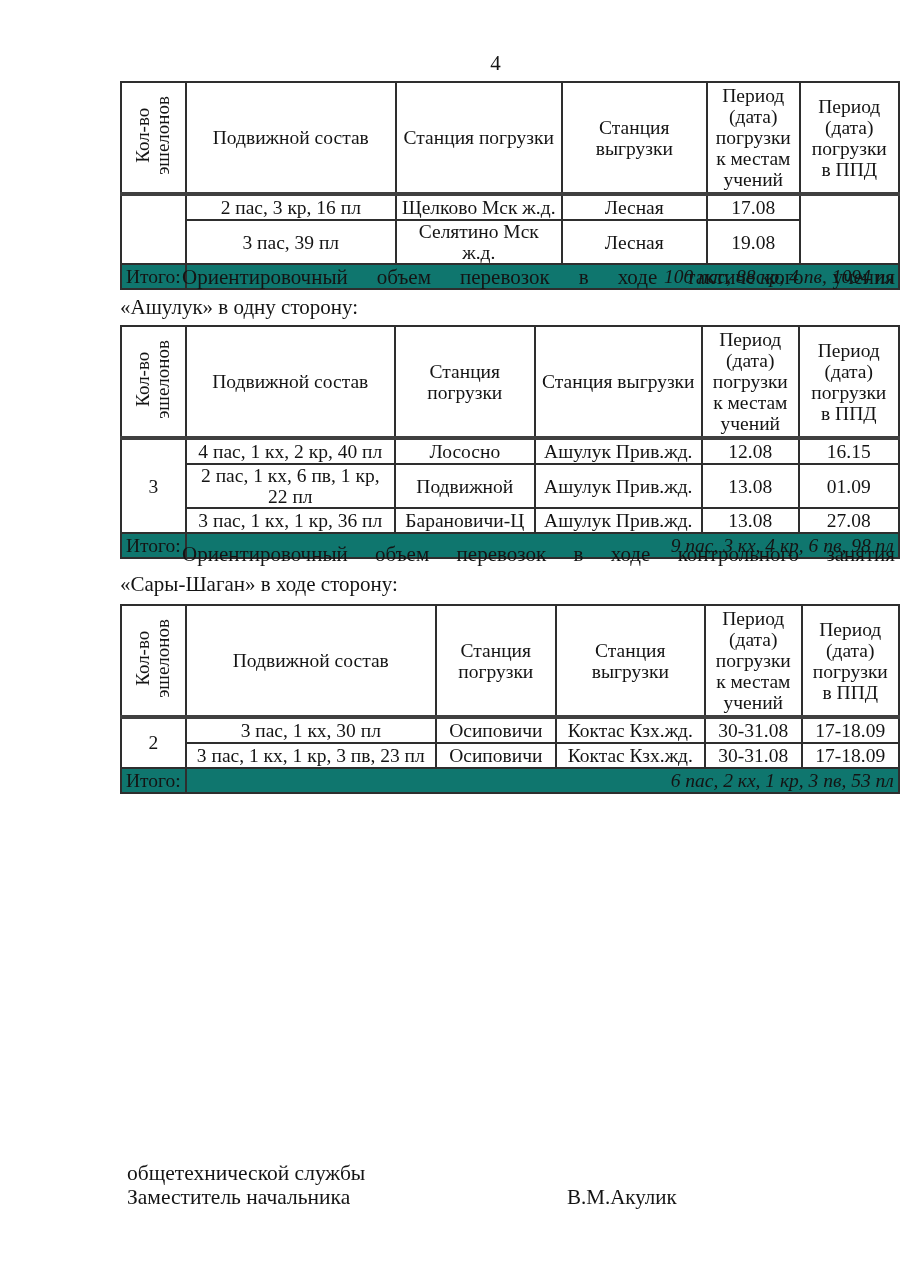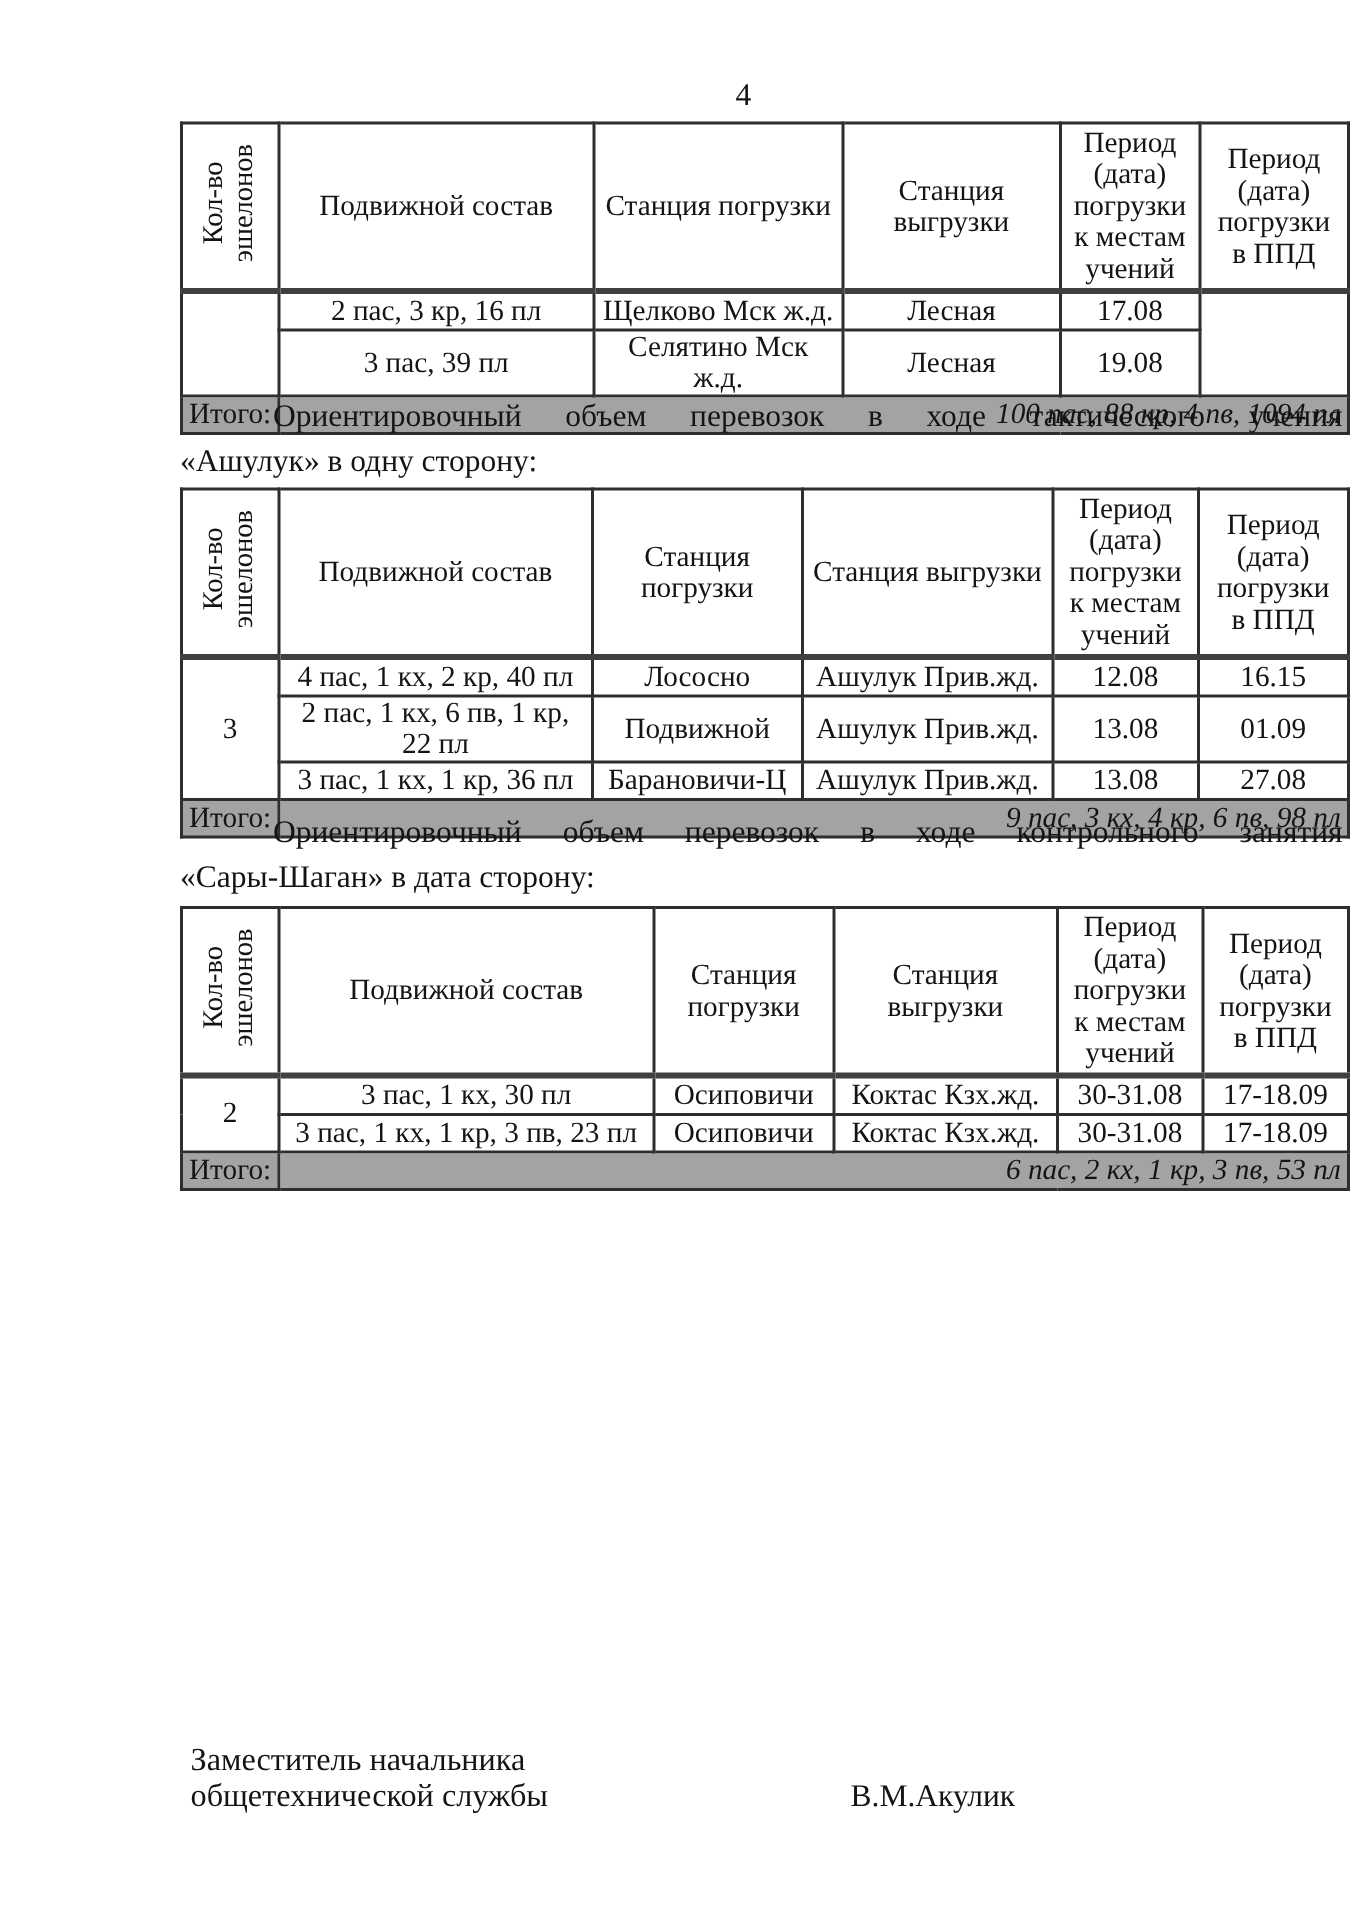--- a/index.html
+++ b/index.html
@@ -57,21 +57,21 @@
     height: 23px;
   }
   .rot {
     display: inline-block;
     writing-mode: vertical-rl;
     transform: rotate(180deg);
     line-height: 20px;
     font-size: 19px;
   }
   .total-row td {
-    background: #a3a3a3;
+    background: #0f766e;
     height: 20px;
   }
   .total-row .total-value {
     text-align: right;
     padding-left: 9px;
     font-style: italic;
   }
   .para {
     position: absolute;
     left: 120px;
@@ -227,21 +227,21 @@
           <tr class="total-row">
             <td class="total-label">Итого:</td>
             <td class="total-value" colspan="5">9 пас, 3 кх, 4 кр, 6 пв, 98 пл</td>
           </tr>
         </tbody>
       </table>
     </div>
 
   <div id="para2" class="para">
     <div class="l1">Ориентировочный объем перевозок в ходе контрольного занятия</div>
-    <div class="l2">«Сары-Шаган» в дата сторону:</div>
+    <div class="l2">«Сары-Шаган» в ходе сторону:</div>
   </div>
 
   <div id="tbl3" class="doc-table">
       <table>
         <colgroup>
           <col style="width: 62px;">
           <col style="width: 250px;">
           <col style="width: 120px;">
           <col style="width: 149px;">
           <col style="width: 97px;">
@@ -285,18 +285,18 @@
           </tr>
           <tr class="total-row">
             <td class="total-label">Итого:</td>
             <td class="total-value" colspan="5">6 пас, 2 кх, 1 кр, 3 пв, 53 пл</td>
           </tr>
         </tbody>
       </table>
     </div>
 
   <div class="sig-position">
+    <div>общетехнической службы</div>
     <div>Заместитель начальника</div>
-    <div>общетехнической службы</div>
   </div>
   <div class="sig-name">В.М.Акулик</div>
 
 </div>
 
 </body></html>

